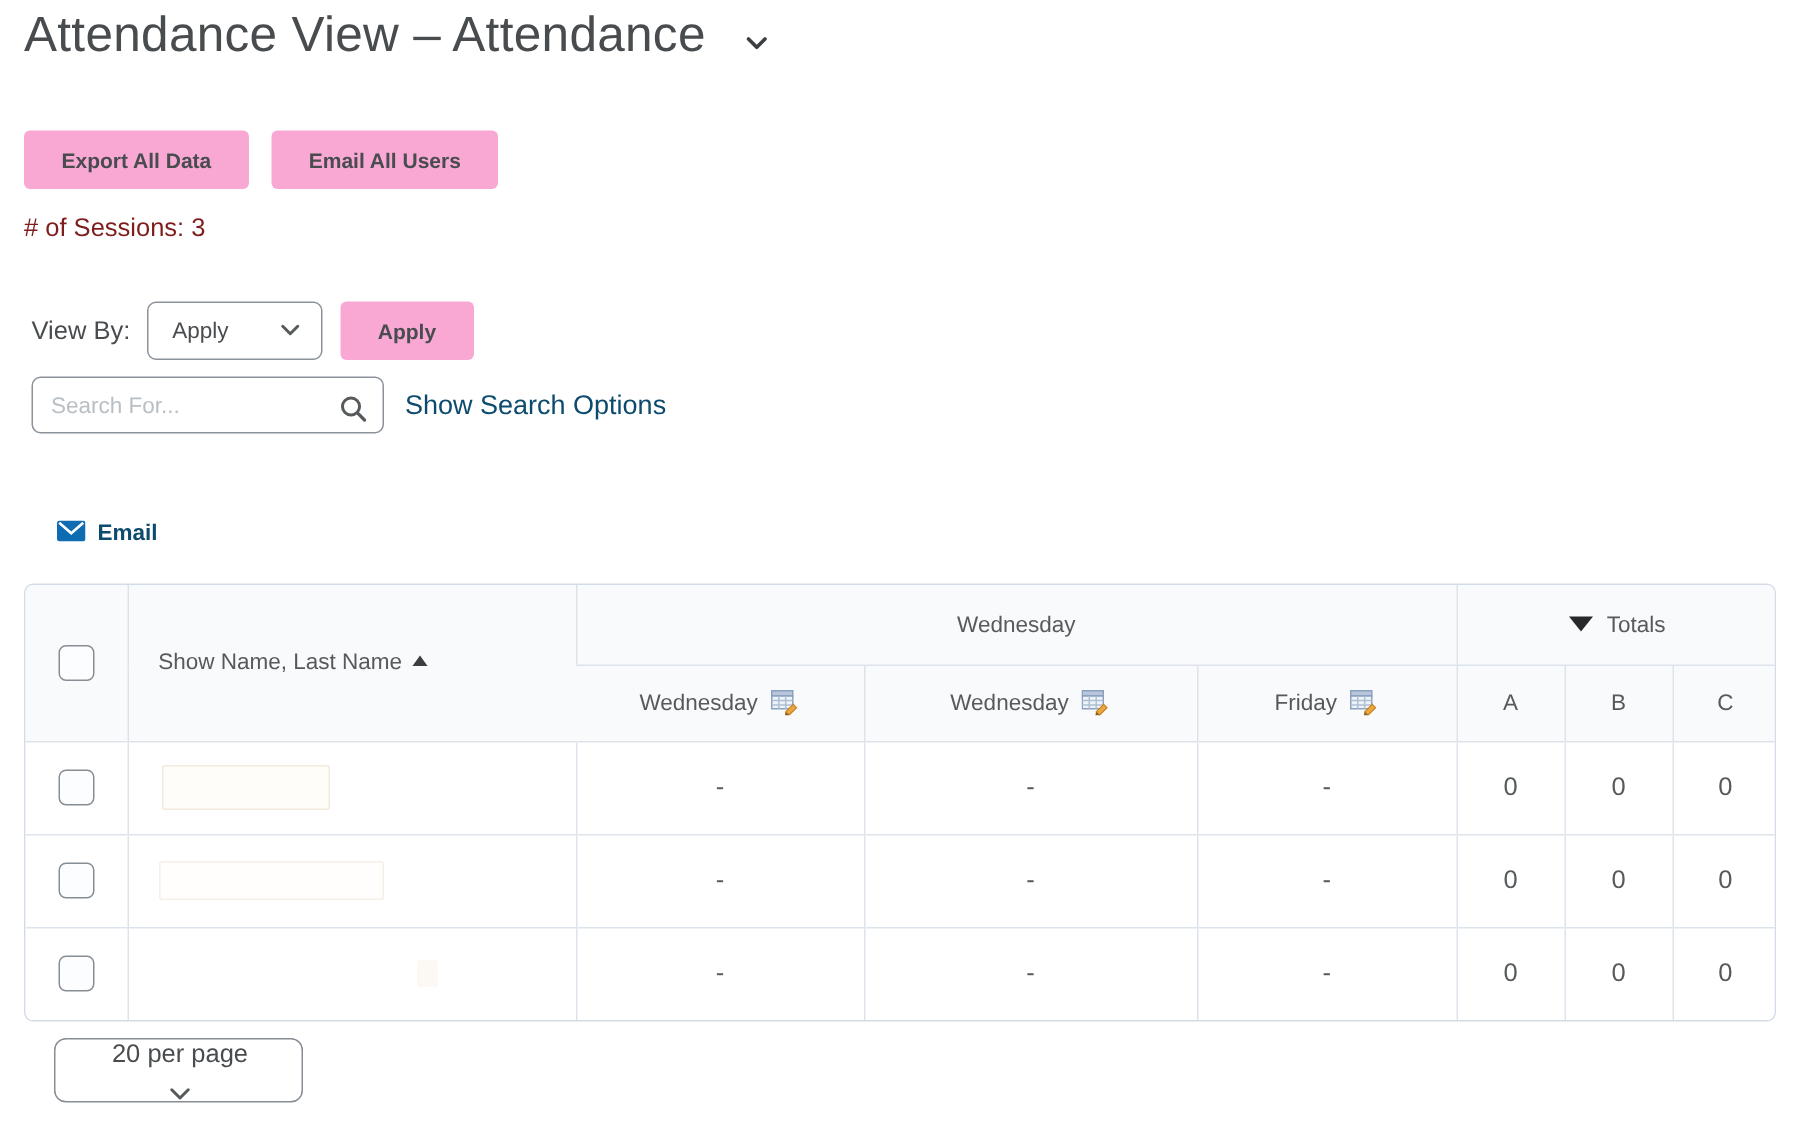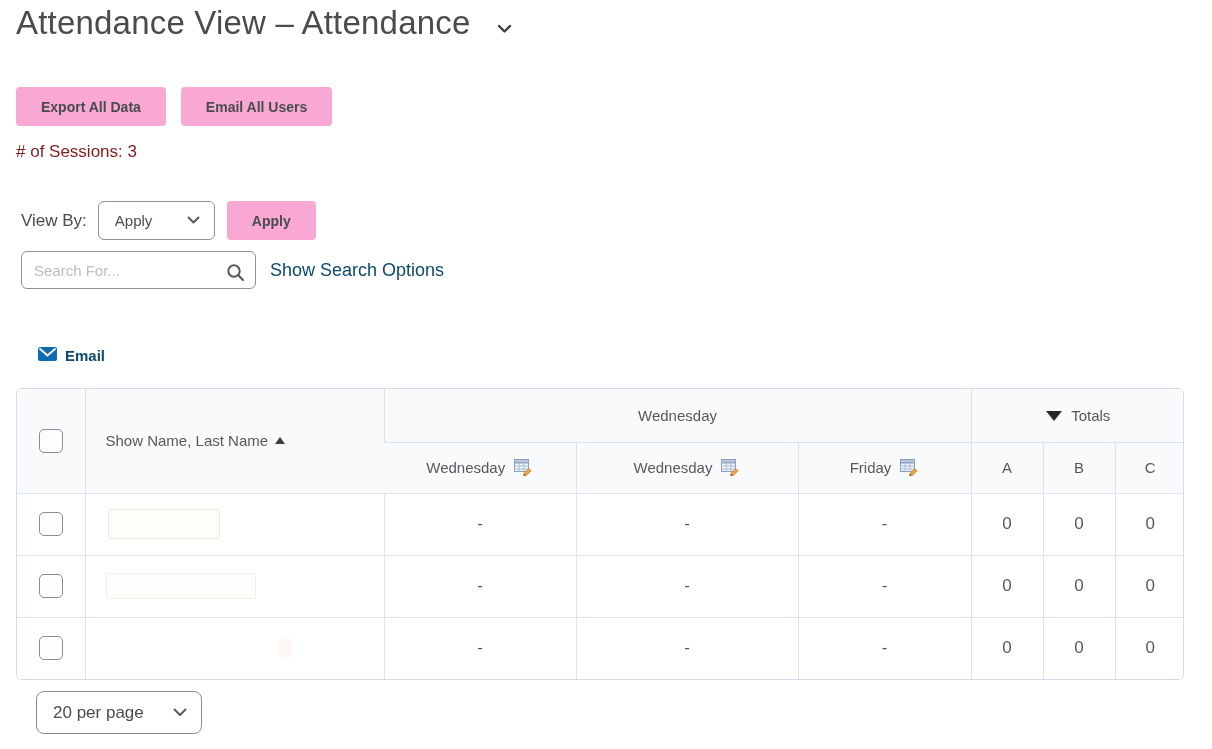--- a/index.html
+++ b/index.html
@@ -98,21 +98,21 @@
   .icon-btn { display: inline-flex; cursor: pointer; }
 
   
   .redact { border-radius: 2px; }
   .r1 { width: 112px; height: 30px; margin-left: 2px; border: 1px solid #f3eade; background: #fffdfa; }
   .r2 { width: 150px; height: 26px; border: 1px solid #f6efe6; background: #fffefc; }
   .r3 { width: 14px; height: 18px; margin-left: 172px; background: #fdf8f3; }
 
   
   .pager-row { margin-top: 11px; margin-left: 20px; }
-  .pager-select { width: 166px; height: 43px; border-radius: 8px; border-color: #878d94; font-size: 17px; }
+  .pager-select { width: 166px; height: 43px; border-radius: 8px; border-color: #878d94; font-size: 17px; flex-direction: column; }
 </style>
 </head>
 <body>
 
 <div class="page">
 
   <div class="title-row">
     <h1 class="page-title">Attendance View – Attendance</h1>
     <span class="title-chevron">
       <svg width="15" height="10" viewBox="0 0 15 10">

